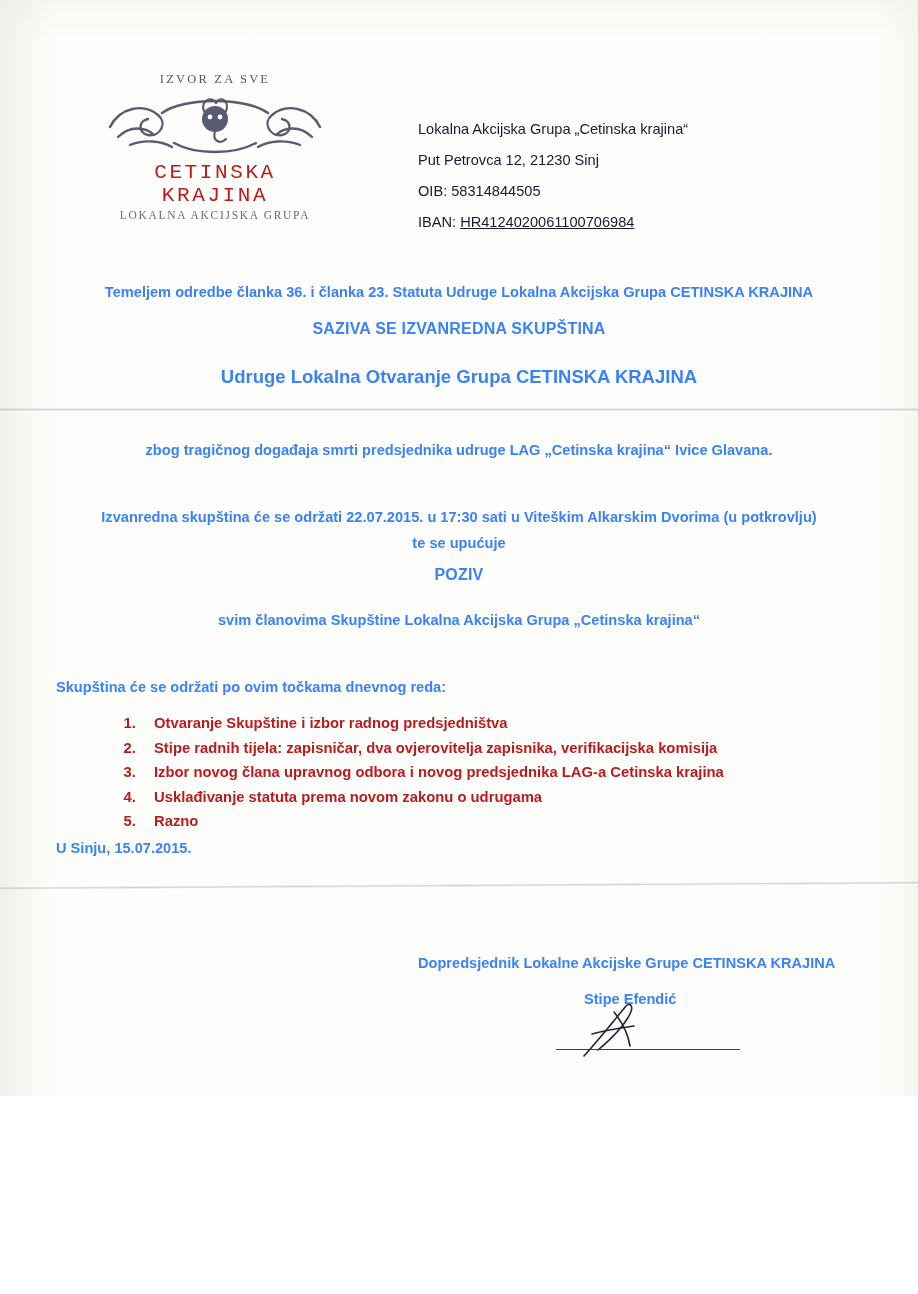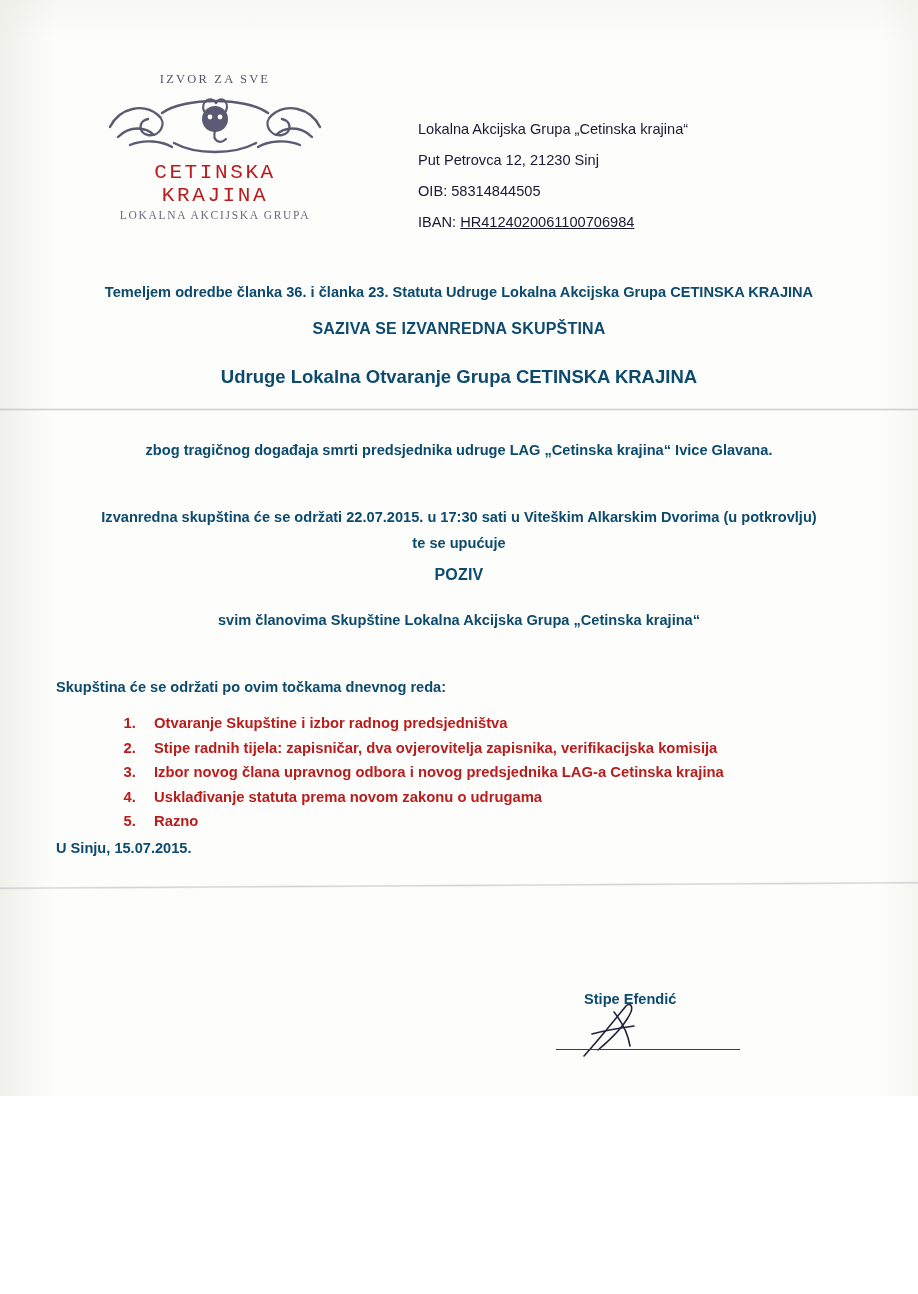--- a/index.html
+++ b/index.html
@@ -90,21 +90,21 @@
     text-decoration: underline;
   }
 
   
   .line {
     position: absolute;
     width: 918px;
     text-align: center;
     font-size: 14.6px;
     font-weight: bold;
-    color: #0c4a6e;
+    color: #3b82f6;
   }
   .line.left {
     text-align: left;
   }
   .title-big {
     font-size: 16px;
     font-weight: bold;
     letter-spacing: 0.2px;
   }
   .title-mid {
@@ -215,20 +215,21 @@
   <ol class="agenda">
     <li>Otvaranje Skupštine i izbor radnog predsjedništva</li>
     <li>Stipe radnih tijela: zapisničar, dva ovjerovitelja zapisnika, verifikacijska komisija</li>
     <li>Izbor novog člana upravnog odbora i novog predsjednika LAG-a Cetinska krajina</li>
     <li>Usklađivanje statuta prema novom zakonu o udrugama</li>
     <li>Razno</li>
   </ol>
 
   <div class="line left" style="top:840px; left:56px; width:800px;">U Sinju, 15.07.2015.</div>
 
+  <div class="line left" style="top:955px; left:418px; width:500px;">Dopredsjednik Lokalne Akcijske Grupe CETINSKA KRAJINA</div>
   <div class="line left" style="top:991px; left:584px; width:400px;">Stipe Efendić</div>
 
   <div class="sig-mark">
     <svg width="120" height="60" viewBox="0 0 120 60" xmlns="http://www.w3.org/2000/svg">
       <g fill="none" stroke="#23233f" stroke-width="1.6" stroke-linecap="round">
         <path d="M8 56 C 26 36, 40 18, 50 6 C 54 2, 58 6, 54 14 C 48 26, 34 40, 22 50"></path>
         <path d="M16 34 C 30 30, 44 28, 58 26"></path>
         <path d="M38 12 C 46 22, 52 34, 54 46"></path>
       </g>
     </svg>

